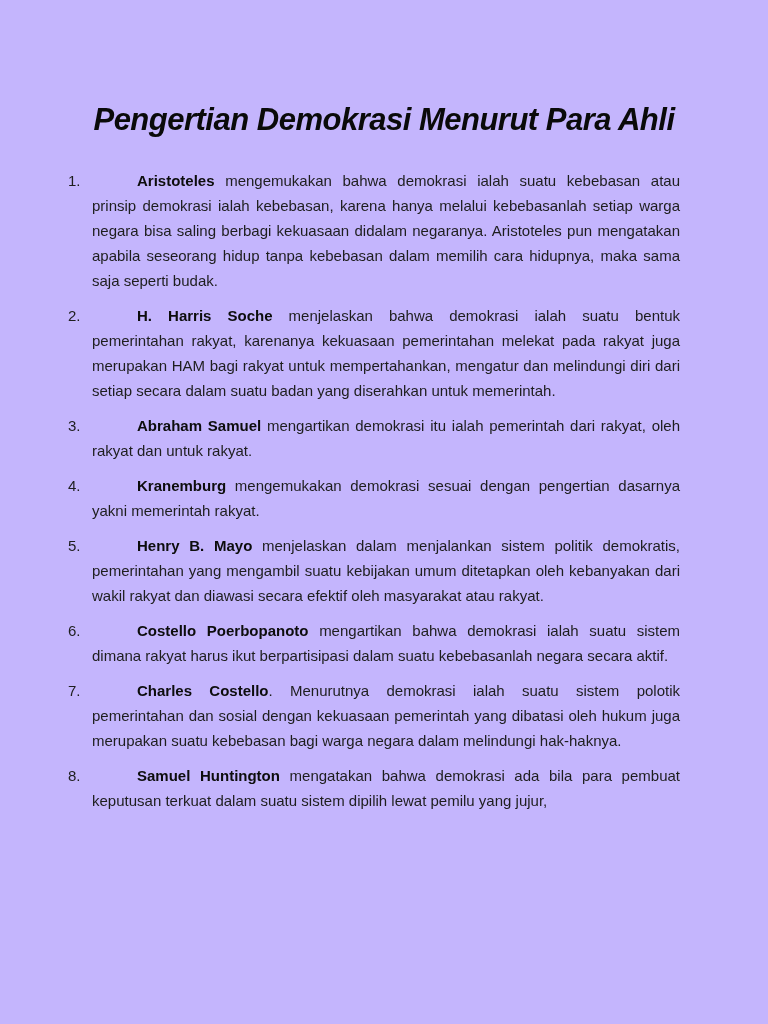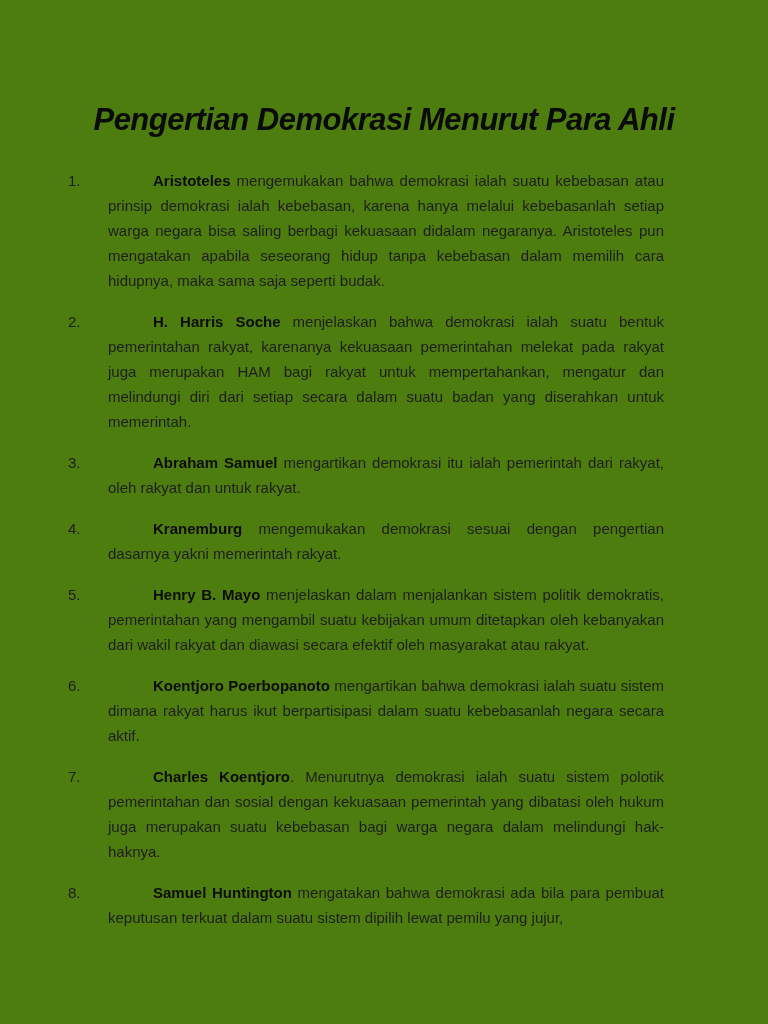--- a/index.html
+++ b/index.html
@@ -10,21 +10,21 @@
   body {
     width: 768px;
     height: 1024px;
     overflow: hidden;
     font-family: "Liberation Sans", "DejaVu Sans", sans-serif;
     color: #1e1e1e;
   }
   .page {
     width: 768px;
     height: 1024px;
-    background: #4d7c0f;
+    background: #c4b5fd;
     box-sizing: border-box;
     padding-top: 102px;
   }
   .doc-title {
     text-align: center;
     font-size: 31px;
     font-weight: bold;
     font-style: italic;
     letter-spacing: -0.5px;
     color: #0a0a0a;
@@ -44,21 +44,21 @@
     text-align: justify;
   }
   .item-number {
     position: absolute;
     left: 0;
     top: 0;
     width: 24px;
     text-align: left;
   }
   .item-body {
-    margin: 16px;
+    margin: 0;
     text-indent: 45px;
   }
   .expert-name {
     font-weight: bold;
     color: #0d0d0d;
   }
 </style>
 </head>
 <body>
 
@@ -88,26 +88,26 @@
       <p class="item-body"><span class="expert-name">Kranemburg</span><span> mengemukakan demokrasi sesuai dengan pengertian dasarnya yakni memerintah rakyat.</span></p>
     </div>
 
     <div class="def-item">
       <span class="item-number">5.</span>
       <p class="item-body"><span class="expert-name">Henry B. Mayo</span><span> menjelaskan dalam menjalankan sistem politik demokratis, pemerintahan yang mengambil suatu kebijakan umum ditetapkan oleh kebanyakan dari wakil rakyat dan diawasi secara efektif oleh masyarakat atau rakyat.</span></p>
     </div>
 
     <div class="def-item">
       <span class="item-number">6.</span>
-      <p class="item-body"><span class="expert-name">Koentjoro Poerbopanoto</span><span> mengartikan bahwa demokrasi ialah suatu sistem dimana rakyat harus ikut berpartisipasi dalam suatu kebebasanlah negara secara aktif.</span></p>
+      <p class="item-body"><span class="expert-name">Costello Poerbopanoto</span><span> mengartikan bahwa demokrasi ialah suatu sistem dimana rakyat harus ikut berpartisipasi dalam suatu kebebasanlah negara secara aktif.</span></p>
     </div>
 
     <div class="def-item">
       <span class="item-number">7.</span>
-      <p class="item-body"><span class="expert-name">Charles Koentjoro</span><span>. Menurutnya demokrasi ialah suatu sistem polotik pemerintahan dan sosial dengan kekuasaan pemerintah yang dibatasi oleh hukum juga merupakan suatu kebebasan bagi warga negara dalam melindungi hak-haknya.</span></p>
+      <p class="item-body"><span class="expert-name">Charles Costello</span><span>. Menurutnya demokrasi ialah suatu sistem polotik pemerintahan dan sosial dengan kekuasaan pemerintah yang dibatasi oleh hukum juga merupakan suatu kebebasan bagi warga negara dalam melindungi hak-haknya.</span></p>
     </div>
 
     <div class="def-item">
       <span class="item-number">8.</span>
       <p class="item-body"><span class="expert-name">Samuel Huntington</span><span> mengatakan bahwa demokrasi ada bila para pembuat keputusan terkuat dalam suatu sistem dipilih lewat pemilu yang jujur,</span></p>
     </div>
 
   </div>
 </div>
 

